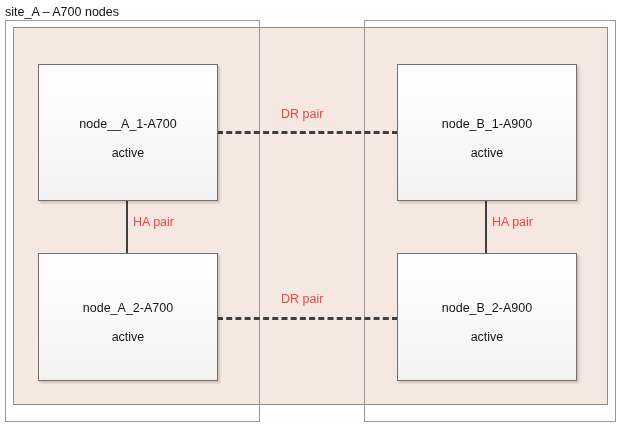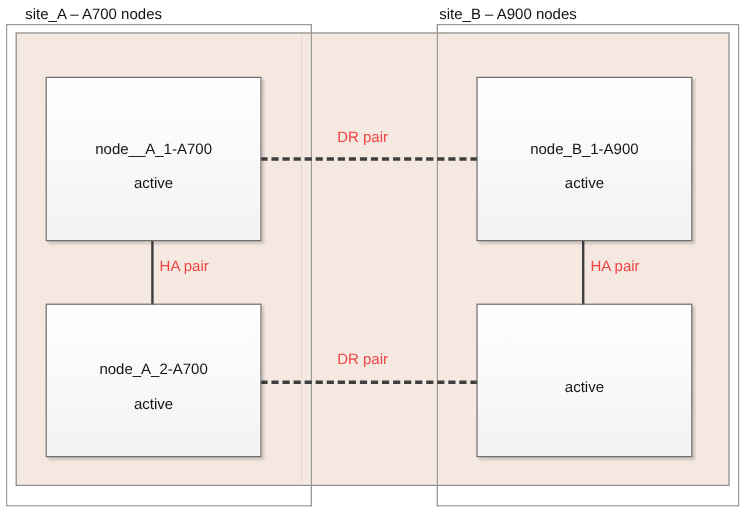--- a/index.html
+++ b/index.html
@@ -79,25 +79,24 @@
     color: #ef4444;
     white-space: nowrap;
     line-height: 1;
   }
 </style>
 </head>
 <body>
 
 <div id="canvas">
 
-  <div class="site-label" style="left:5px; top:6px;margin-left:16px;">site_A – A700 nodes</div>
+  <div class="site-label" style="left:5px; top:6px;">site_A – A700 nodes</div>
 
   <div class="site-frame" style="left:5px; top:20px; width:255px; height:402px;"></div>
 
-  <div class="site-label" style="left:366px; top:6px;">site_B – A900 nodes</div>
 
   <div class="site-frame" style="left:364px; top:20px; width:252px; height:402px;"></div>
 
   <div class="site-fill" style="left:13px; top:27px; width:239px; height:378px;"></div>
 
   <div class="site-fill" style="left:371px; top:27px; width:237px; height:378px;"></div>
 
   <div class="site-fill" style="left:251px; top:27px; width:122px; height:378px; border-left:none; border-right:none;"></div>
 
   <div style="position:absolute; left:259px; top:20px; width:1px; height:402px; background:#9a9a9a;"></div>
@@ -124,16 +123,17 @@
     <span class="node-line">node_B_1-A900</span>
     <span class="node-line">active</span>
   </div>
 
   <div class="node-box" style="left:38px; top:253px; width:180px; height:128px;align-items:center;">
     <span class="node-line">node_A_2-A700</span>
     <span class="node-line">active</span>
   </div>
 
   <div class="node-box" style="left:397px; top:253px; width:180px; height:128px;">
+    <span class="node-line">node_B_2-A900</span>
     <span class="node-line">active</span>
   </div>
 
 </div>
 
 </body></html>

